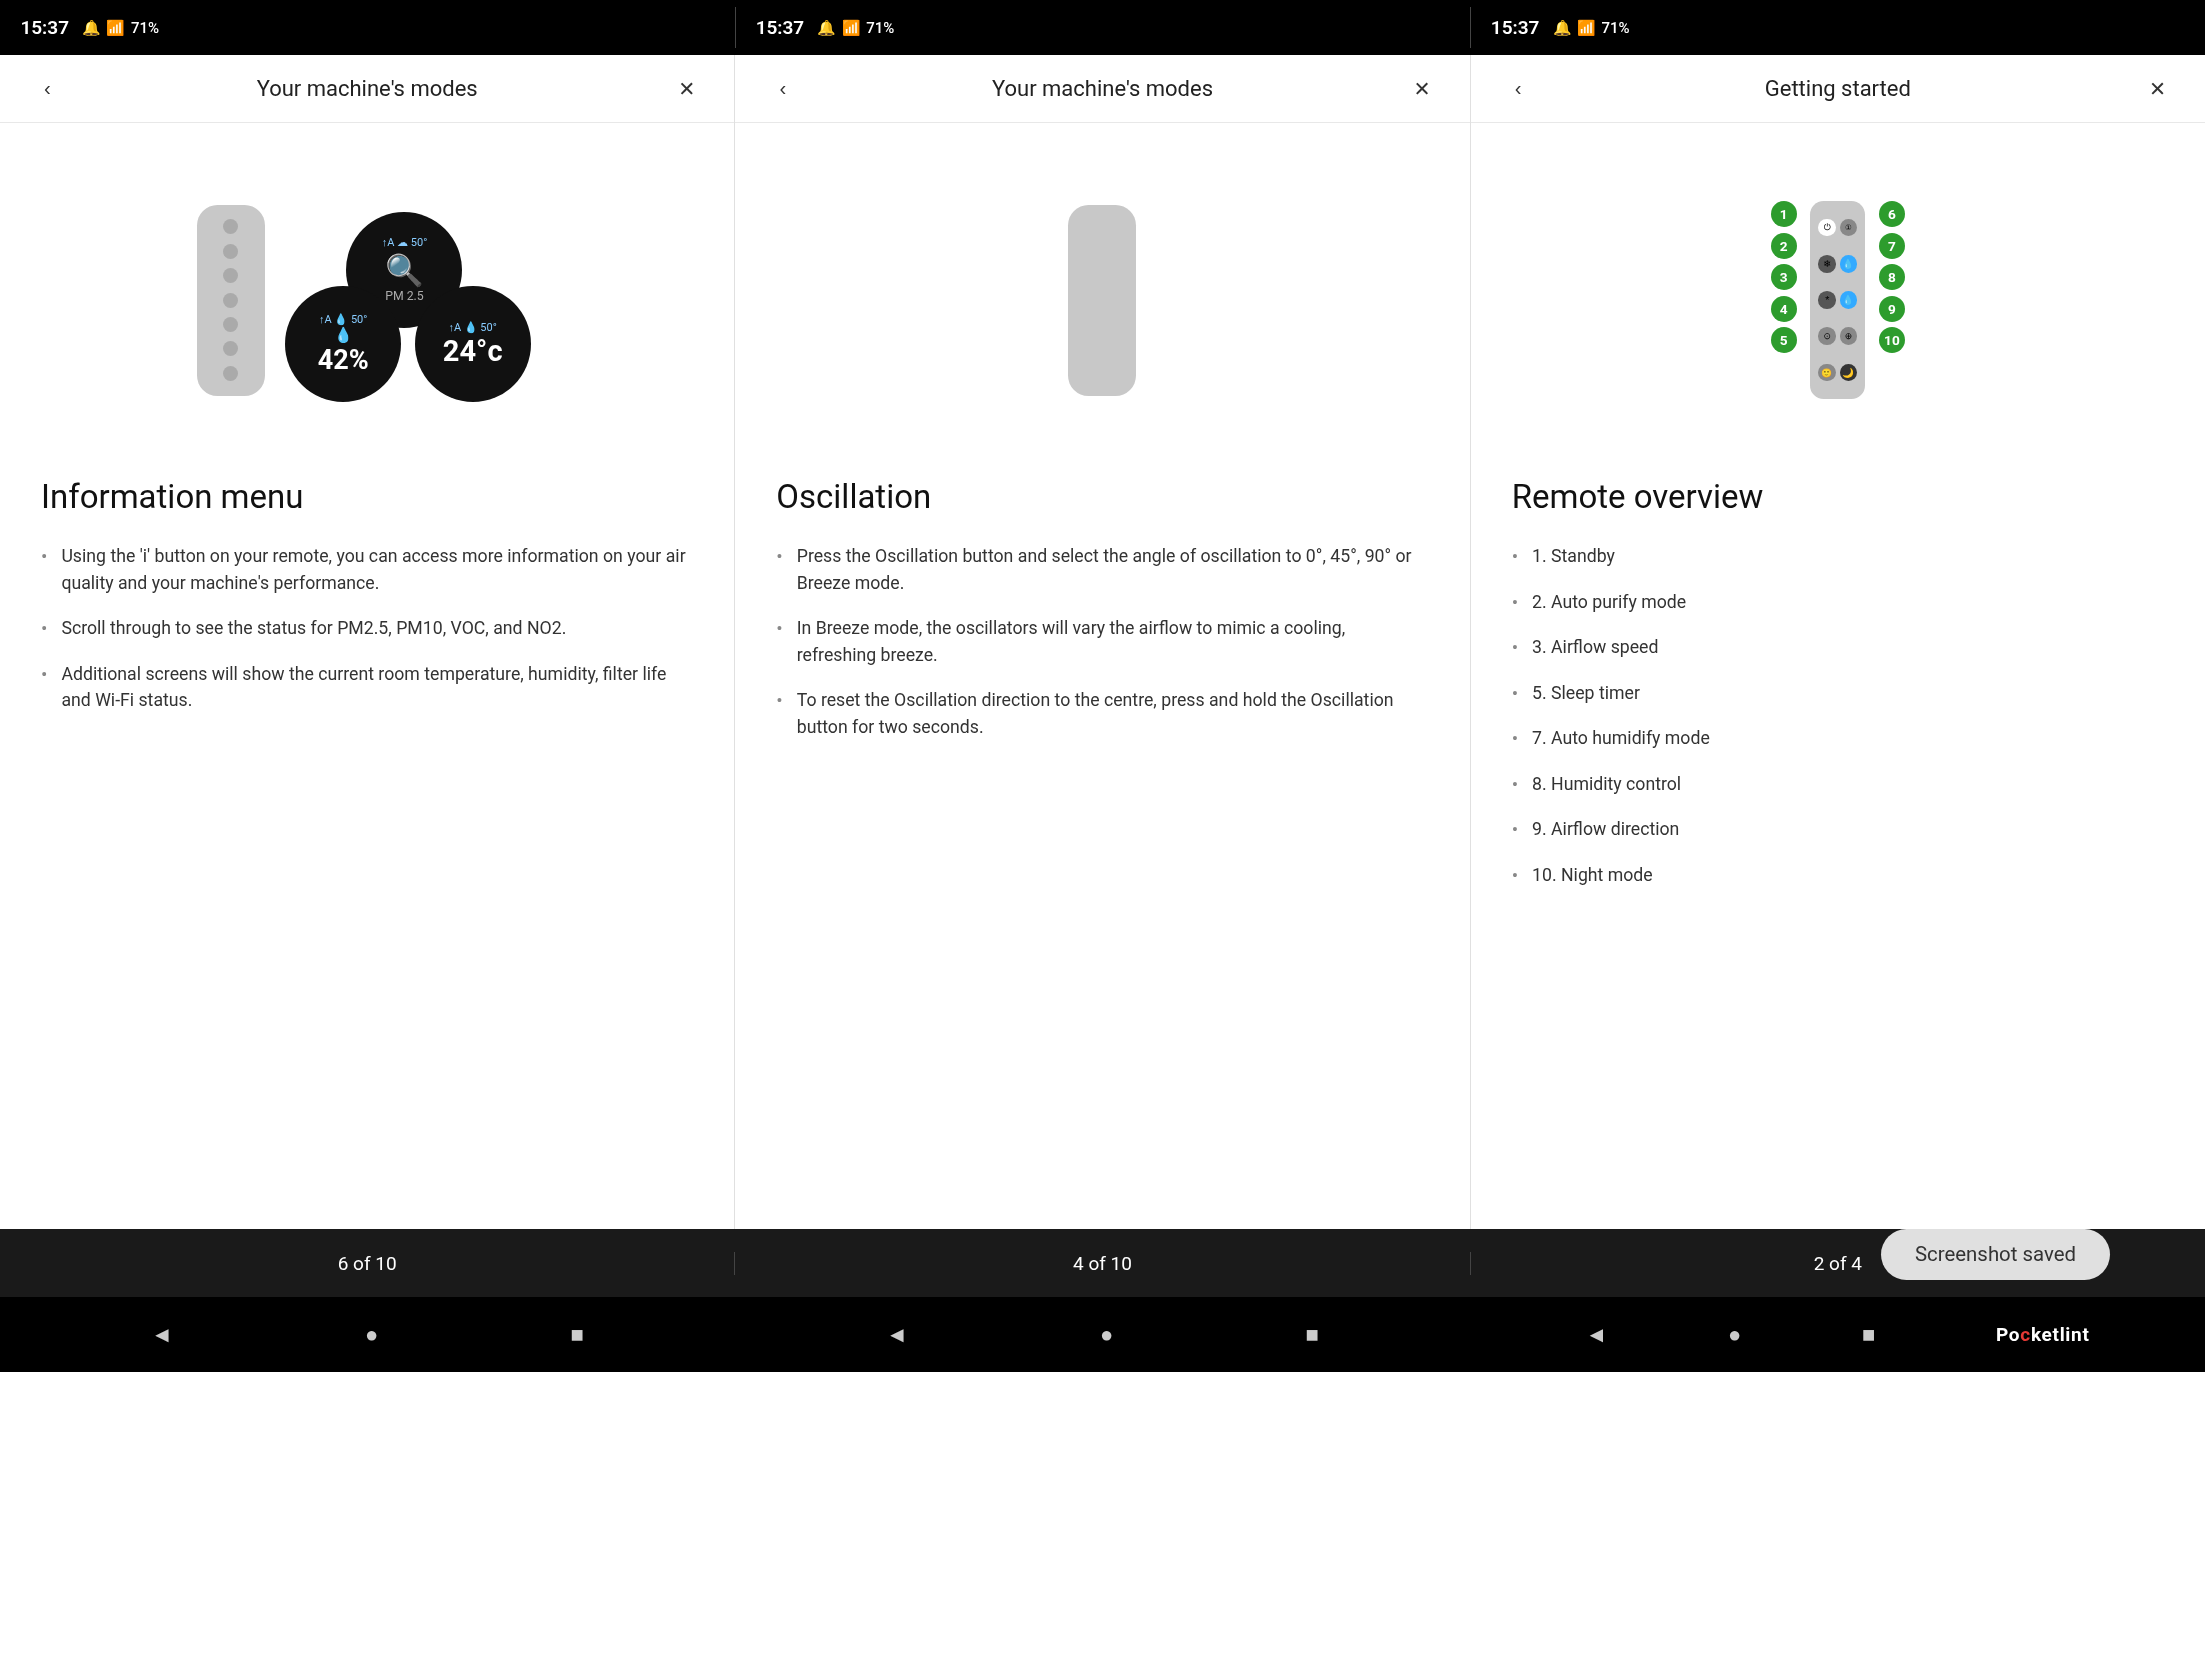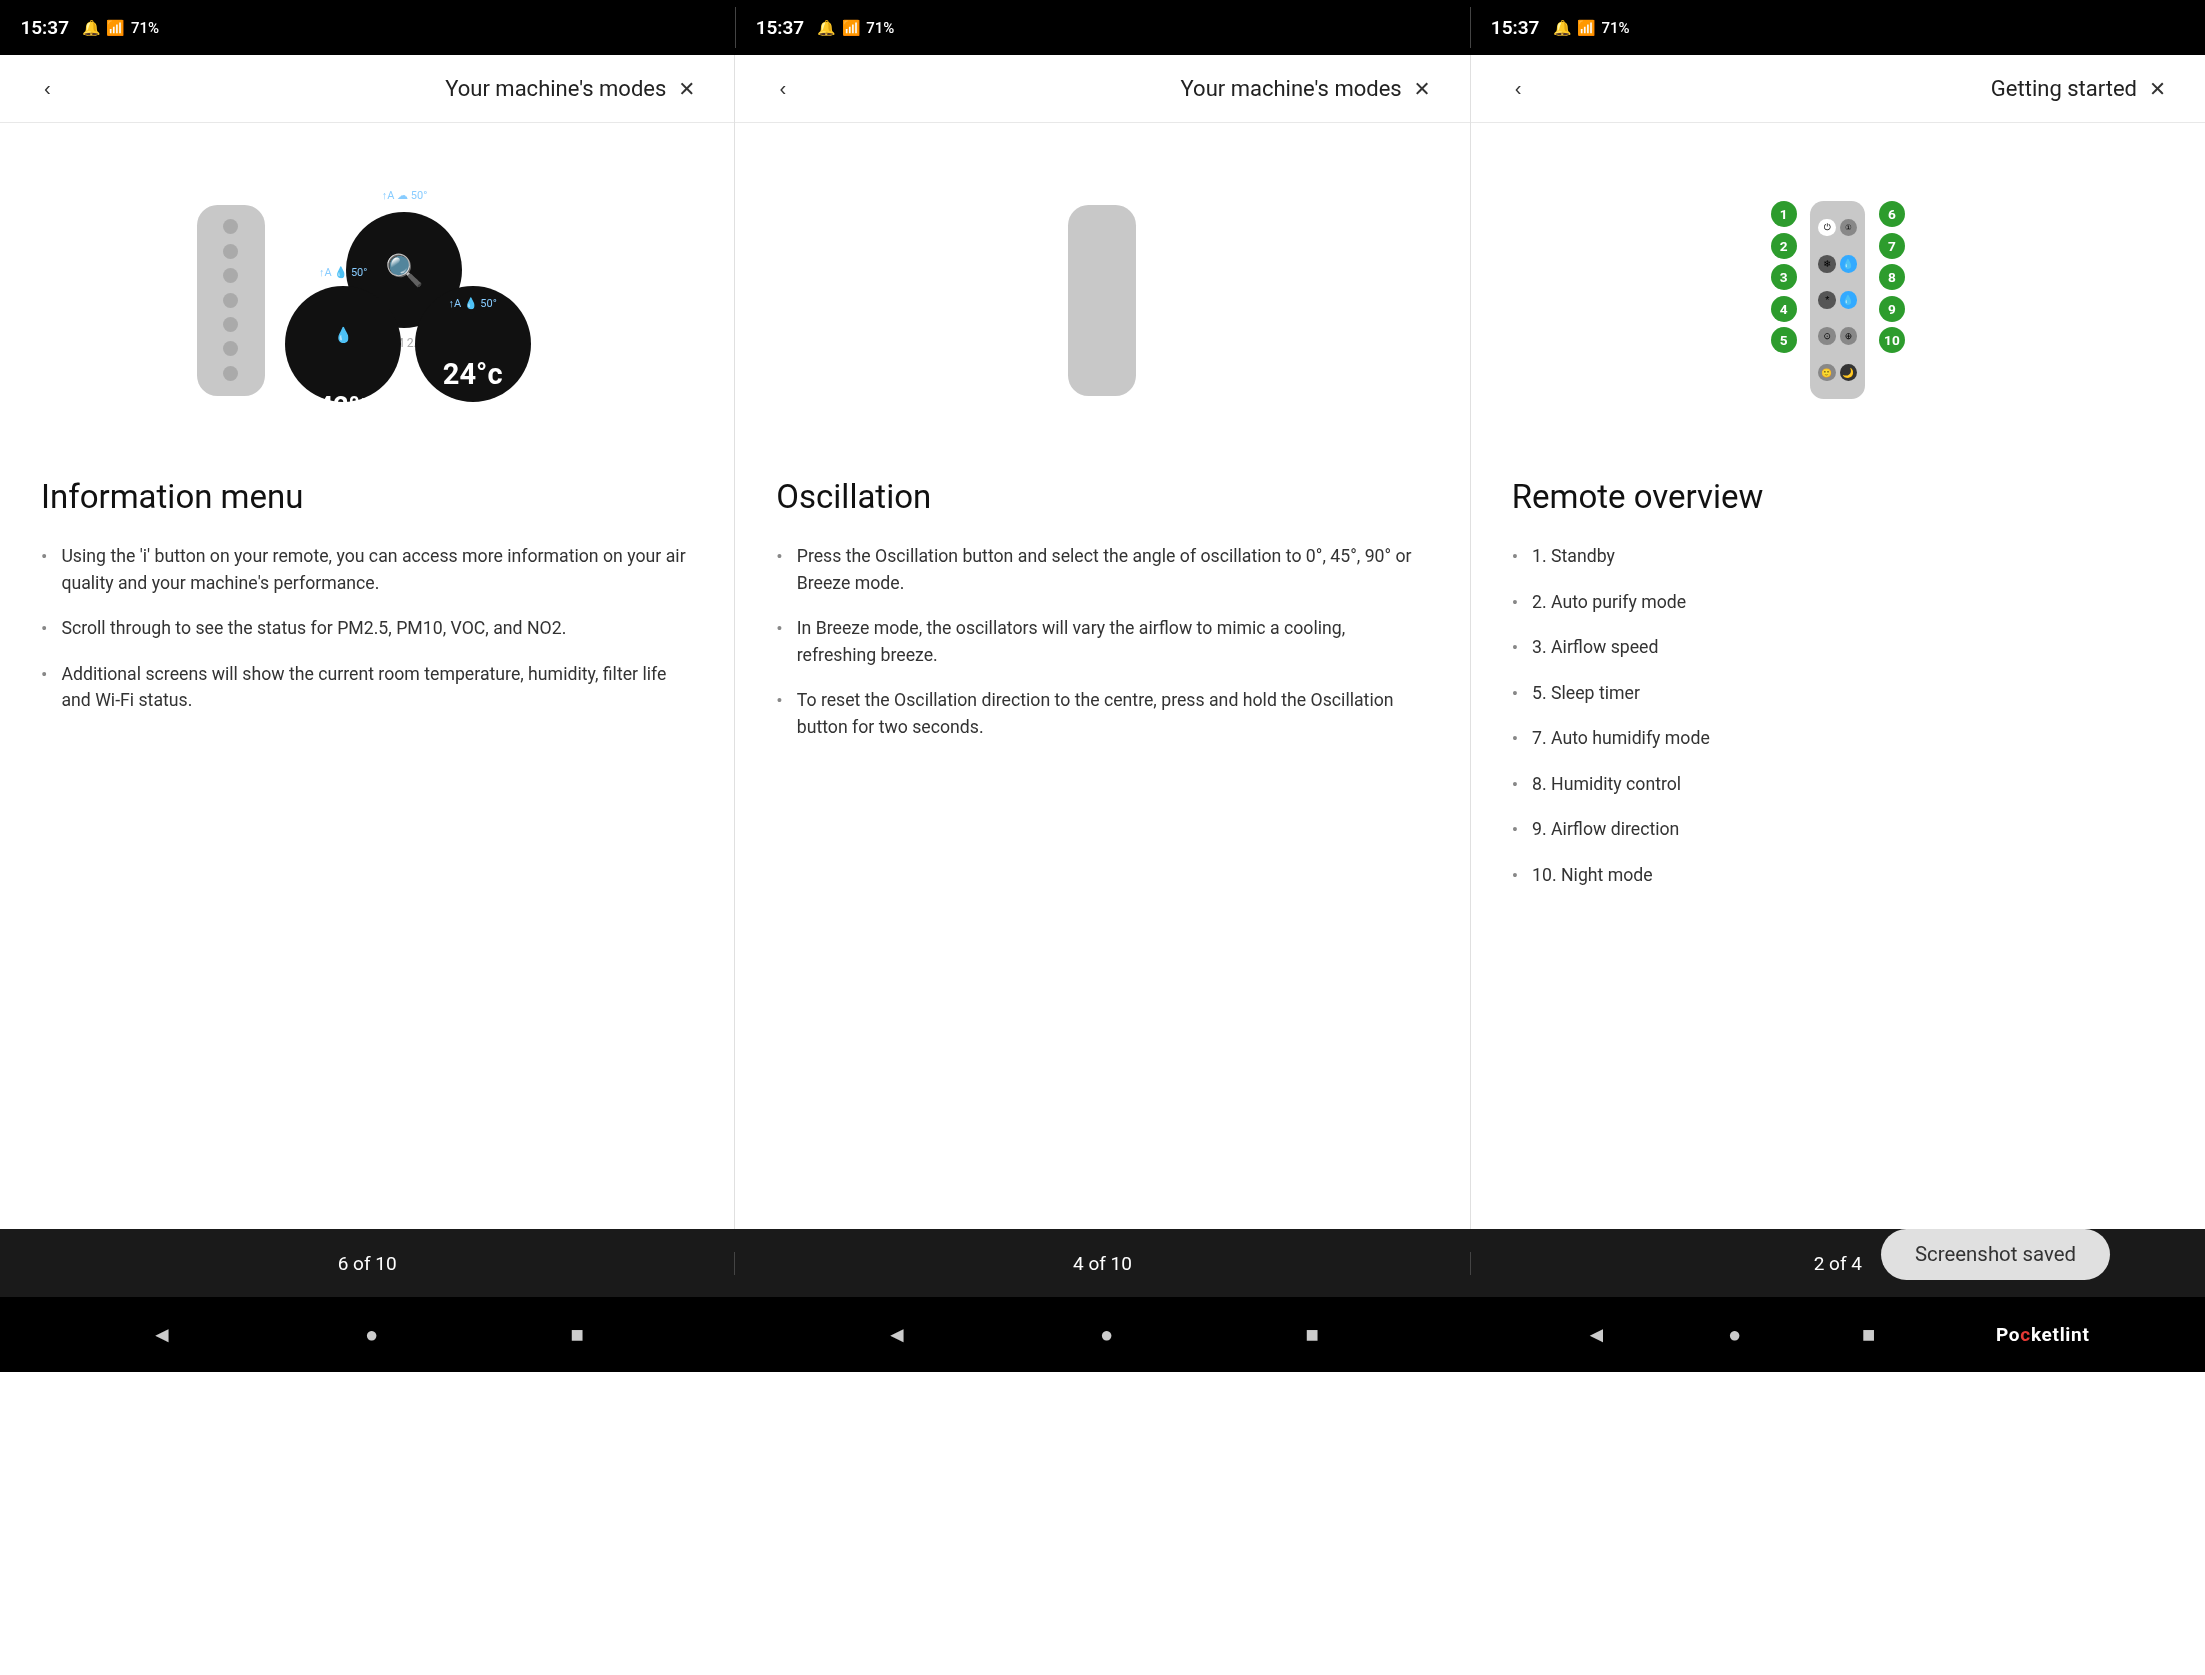--- a/index.html
+++ b/index.html
@@ -51,21 +51,21 @@
     .panel-header {
       height: 68px;
       display: flex;
       align-items: center;
       padding: 0 27px;
       border-bottom: 0.7px solid #e8e8e8;
       background: #fff;
     }
     .panel-header-title {
       flex: 1;
-      text-align: right;
+      text-align: center;
       font-size: 22px;
       color: #222;
     }
     .nav-btn {
       width: 41px;
       height: 41px;
       display: flex;
       align-items: center;
       justify-content: center;
       cursor: pointer;
@@ -121,21 +121,20 @@
       width: 116px;
       height: 116px;
       background: #111;
       border-radius: 50%;
       position: absolute;
       display: flex;
       flex-direction: column;
       align-items: center;
       justify-content: center;
       color: #fff;
-      gap: 47px;
     }
     .circle-top { top: 13.6px; left: 68px; }
     .circle-bl { bottom: 0; left: 6.8px; }
     .circle-br { bottom: 0; right: 6.8px; }
 
     
     .osc-remote {
       background: #c8c8c8;
       border-radius: 20.4px;
       width: 68px;

